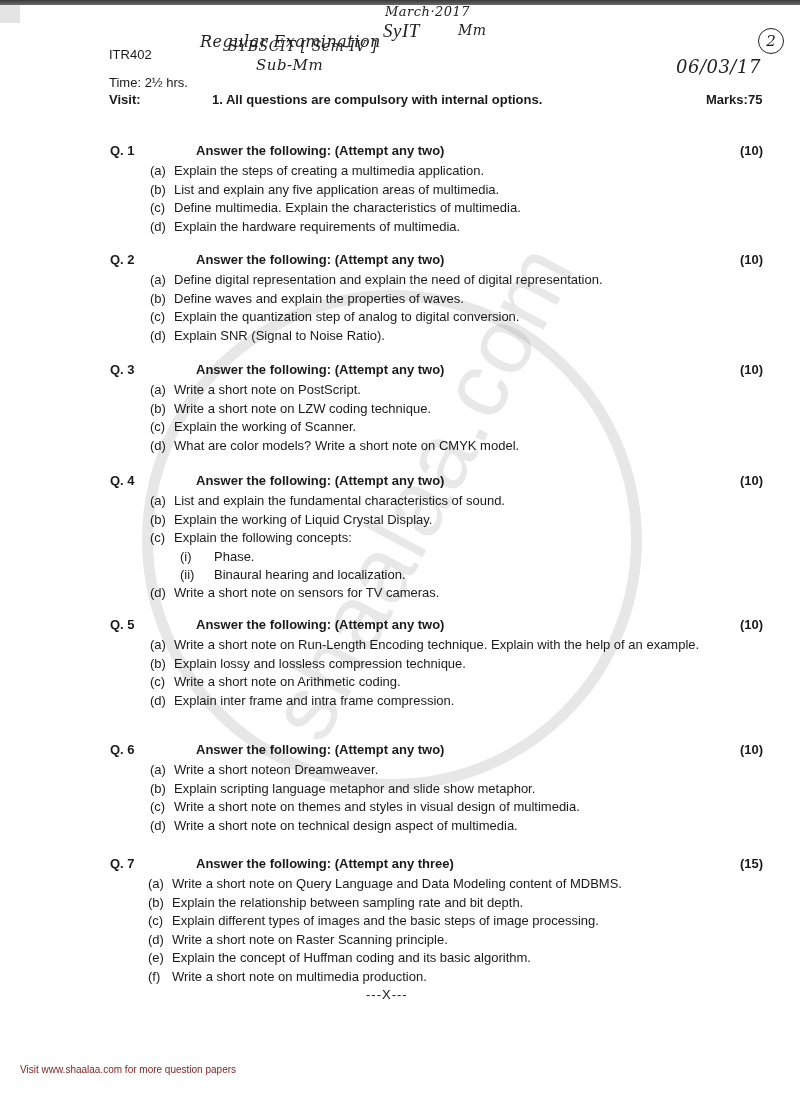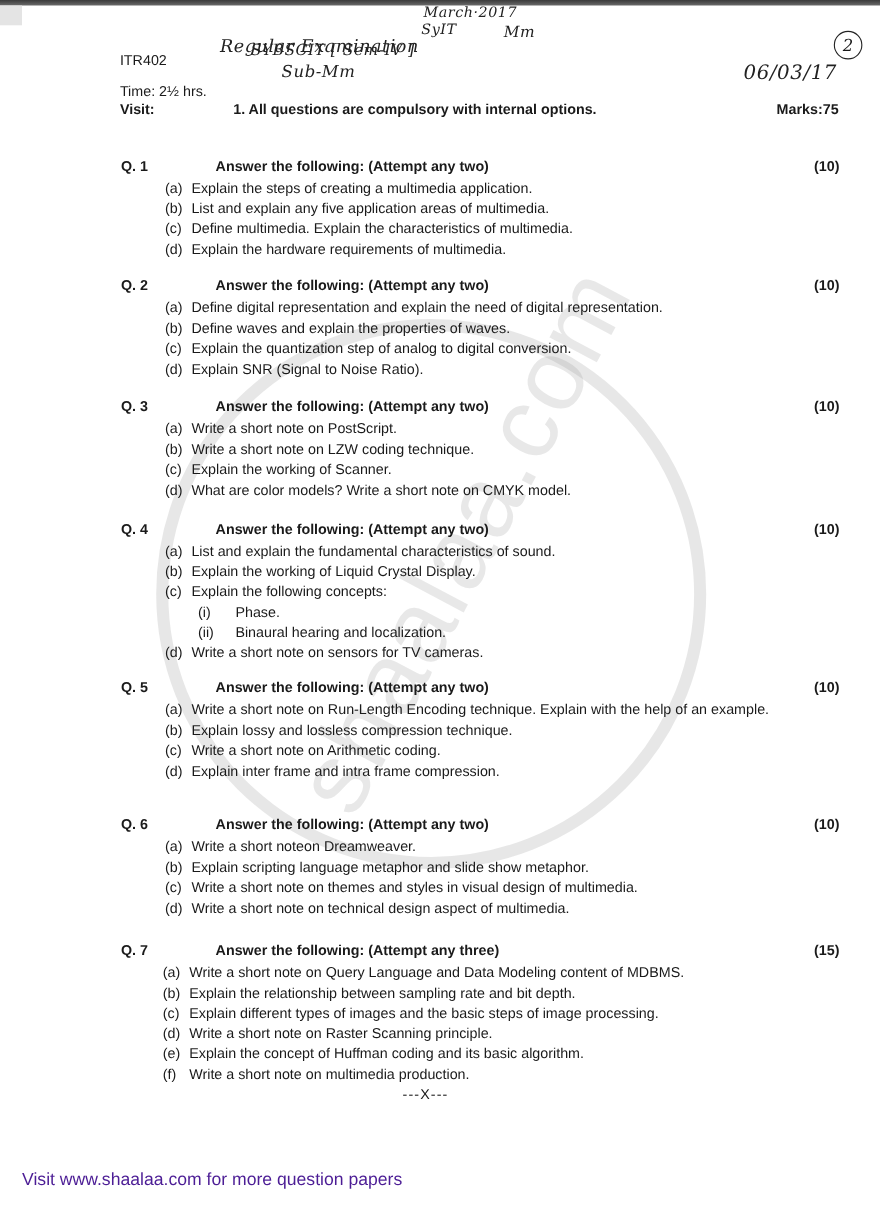--- a/index.html
+++ b/index.html
@@ -55,35 +55,35 @@
   .q-marks { position: absolute; left: 740px; top: 0; font-size: 13px; font-weight: bold; }
   .q-items { position: absolute; left: 150px; top: 19px; width: 600px; margin: 0; padding: 0; list-style: none; }
   .q-item { font-size: 13px; line-height: 18.6px; display: flex; }
   .q-item .lbl { width: 24px; flex: 0 0 24px; }
   .q-item .txt { flex: 1; text-align: justify; }
   .sub-items { margin: 0; padding: 0 0 0 30px; list-style: none; }
   .sub-item { font-size: 13px; line-height: 18px; display: flex; }
   .sub-item .lbl { width: 34px; flex: 0 0 34px; }
 
   .end-mark { position: absolute; left: 366px; top: 987px; font-size: 13px; letter-spacing: 1px; }
-  .footer { position: absolute; left: 20px; top: 1064px; font-size: 16px; color: #4c1d95; }
+  .footer { position: absolute; left: 20px; top: 1064px; font-size: 10px; color: #7f1d1d; }
 </style>
 </head>
 <body>
 
 <div class="page">
   <div class="scan-edge"></div>
   <div class="scan-corner"></div>
 
   <div class="watermark"></div>
   <div class="watermark-text">shaalaa.com</div>
 
   <div class="hw" style="left:200px;top:12px;margin-top:20px;">Regular Examination</div>
   <div class="hw" style="left:385px;top:4px;font-size:13px;">March·2017</div>
-  <div class="hw" style="left:383px;top:20px;font-size:13px;">SyIT</div>
+  <div class="hw" style="left:383px;top:20px;font-size:19px;font-family:Liberation Serif, serif;">SyIT</div>
   <div class="hw" style="left:458px;top:22px;font-size:14px;">Mm</div>
   <div class="hw" style="left:228px;top:38px;font-size:14px;">SYBSCIT [ Sem-IV ]</div>
   <div class="hw" style="left:256px;top:56px;font-size:15px;text-align:center;">Sub-Mm</div>
   <div class="hw" style="left:676px;top:56px;font-size:18px;">06/03/17</div>
   <div class="circle-num">2</div>
 
   <div class="code">ITR402</div>
   <div class="time">Time: 2½ hrs.</div>
   <div class="marks-total">Marks:75</div>
   <div class="note-label">Visit:</div>

